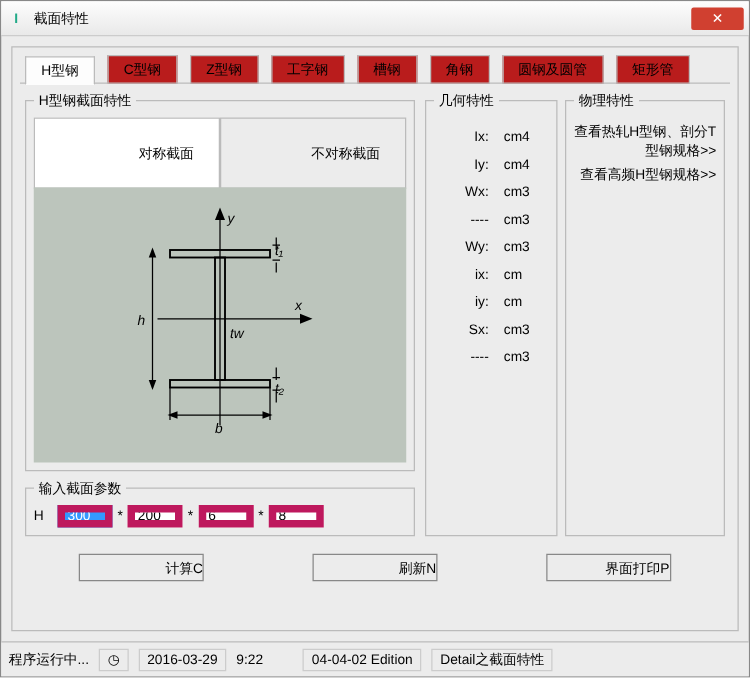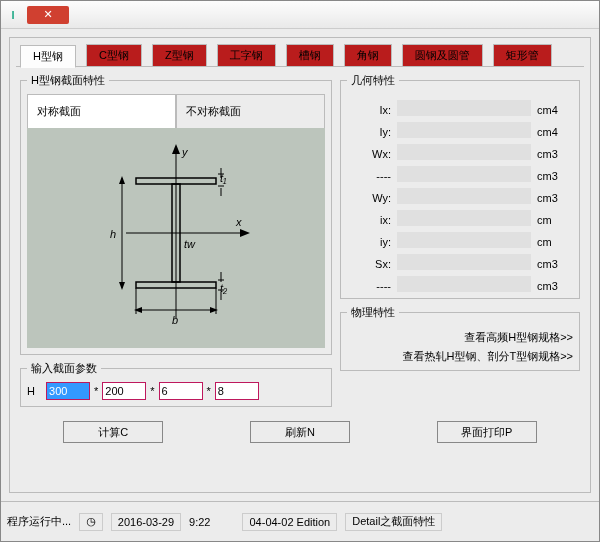--- a/index.html
+++ b/index.html
@@ -9,48 +9,49 @@
 .titlebar .icon { width: 16px; height: 16px; display: inline-flex; align-items: center; justify-content: center; color: #2a8; font-weight: bold; margin-right: 6px; }
 .titlebar .title { flex: 1; }
 .closebtn { width: 42px; height: 18px; background: #d04030; border-radius: 2px; color: #fff; display: flex; align-items: center; justify-content: center; font-size: 13px; cursor: pointer; }
 .outer-panel { flex: 1; margin: 8px; border: 1px solid #bbb; background: #ececec; padding: 6px; display: flex; flex-direction: column; }
 .tabs { display: flex; gap: 10px; padding-left: 4px; }
 .tab { padding: 3px 12px; border: 1px solid #bbb; border-bottom: none; background: #b91c1c; cursor: pointer; }
 .tab.active { background: #fdfdfd; font-weight: normal; border-bottom: 1px solid #fdfdfd; position: relative; top: 1px; z-index: 2; }
 .tabline { border-bottom: 1px solid #bbb; margin-top: -1px; }
 .content { display: flex; gap: 8px; padding: 6px 4px; }
 .left { flex: 1; }
-.right { width: 240px; display: flex; flex-direction: column; gap: 6px; }
+.right { width: 240px; display: flex; flex-direction: row; gap: 6px; }
 fieldset { border: 1px solid #bbb; padding: 6px; }
 legend { padding: 0 4px; }
 .subtabs { display: flex; }
-.subtab { flex: 1; padding: 9px; border: 1px solid #bbb; text-align: left; cursor: pointer; }
+.subtab { flex: 1; padding: 20px; border: 1px solid #bbb; text-align: right; cursor: pointer; }
 .subtab.active { background: #fff; }
 .diagram { width: 100%; height: 220px; background: #bcc5bc; margin-top: -1px; position: relative; display: flex; align-items: center; justify-content: center; }
 .diagram svg { width: 180px; height: 200px; }
 .param-label { margin: 6px 0 4px; }
 .param-row { display: flex; align-items: center; gap: 4px; }
-.param-row input { width: 44px; height: 18px; border: 1px solid #be185d; padding: 0 2px; }
+.param-row input { width: 44px; height: 18px; border: 6px solid #be185d; padding: 0 2px; }
 .param-row input.sel { background: #3399ff; color: #fff; }
 .geo-row { display: flex; align-items: flex-end; height: 22px; gap: 6px; }
 .geo-row .lbl { width: 44px; text-align: right; }
 .geo-row .val { flex: 1; height: 16px; background: #e0e0e0; }
 .geo-row .unit { width: 36px; }
 .link { text-align: right; padding-top: 4px; text-decoration: none; color: #000; cursor: pointer; }
 .bottom-buttons { display: flex; gap: 24px; padding: 8px 16px; justify-content: space-around; }
-.bottom-buttons button { width: 100px; height: 22px; border: 1px solid #888; background: #ececec; cursor: pointer; }
-.statusbar { height: 40px; border-top: 1px solid #bbb; display: flex; align-items: center; gap: 8px; padding: 0 6px; background: #ececec; }
+.bottom-buttons button { width: 100px; height: 22px; border: 1px solid #888; background: #ececec; cursor: pointer; text-align: right; }
+.statusbar { height: 28px; border-top: 1px solid #bbb; display: flex; align-items: center; gap: 8px; padding: 0 6px; background: #ececec; }
 .statusbar .cell { border: 1px solid #ccc; padding: 1px 6px; height: 18px; display: flex; align-items: center; }
 </style>
 </head>
 <body>
 
 <div class="window">
   <div class="titlebar">
     <span class="icon">I</span>
+    <span class="title">截面特性</span>
     <div class="closebtn">
       <span>✕</span>
     </div>
   </div>
 
   <div class="outer-panel">
     <div class="tabs">
       <div class="tab active">H型钢</div>
       <div class="tab">C型钢</div>
       <div class="tab">Z型钢</div>
@@ -162,22 +163,22 @@
               <div class="geo-row">
                 <span class="lbl">----</span>
                 <span class="val"></span>
                 <span class="unit">cm3</span>
               </div>
             </div>
         </fieldset>
 
         <fieldset>
           <legend>物理特性</legend>
+          <div class="link">查看热轧H型钢、剖分T型钢规格&gt;&gt;</div>
           <div class="link">查看高频H型钢规格&gt;&gt;</div>
-          <div class="link">查看热轧H型钢、剖分T型钢规格&gt;&gt;</div>
         </fieldset>
       </div>
     </div>
 
     <div class="bottom-buttons">
       <button>计算C</button>
       <button>刷新N</button>
       <button>界面打印P</button>
     </div>
   </div>

